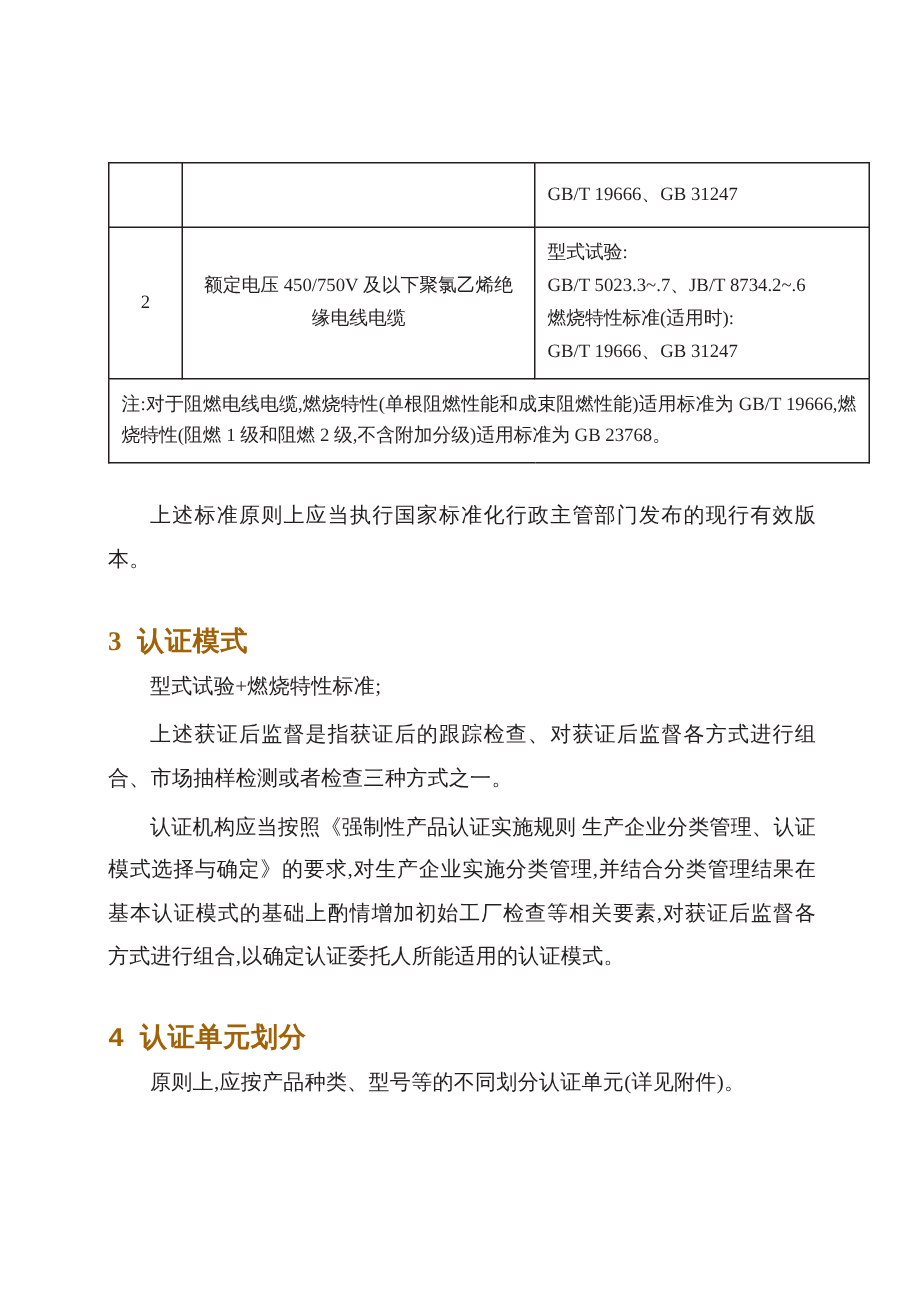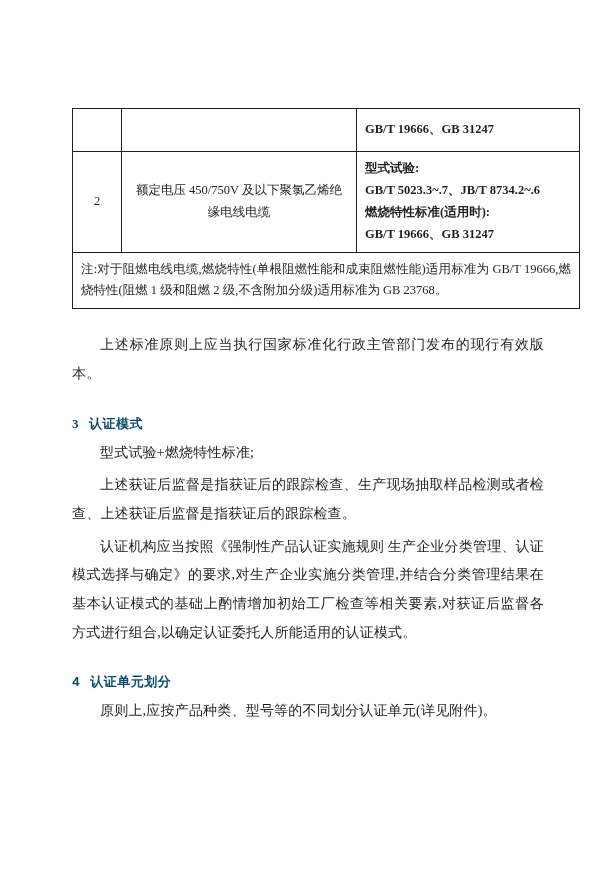--- a/index.html
+++ b/index.html
@@ -44,21 +44,20 @@
   }
   td.c-desc {
     width: 218px;
     text-align: center;
   }
   td.c-std {
     width: 206px;
   }
   .std-line {
     display: block;
-    font-weight: bold;
   }
   td.note {
     font-size: 12.5px;
     line-height: 1.85;
     padding: 8px 10px 10px 10px;
     text-align: justify;
   }
   .cell-top-partial {
     height: 30px;
   }
@@ -71,24 +70,24 @@
     color: #231f20;
     letter-spacing: 0.2px;
   }
   p.indent {
     text-indent: 2em;
   }
   .after-table {
     margin-top: 22px;
   }
   h2.section {
-    font-size: 13px;
+    font-size: 18px;
     font-weight: bold;
     margin: 26px 0 6px 0;
-    color: #0c4a6e;
+    color: #a16207;
     letter-spacing: 0.5px;
   }
   h2.section .num {
     margin-right: 10px;
   }
   .blk {
     margin-top: 4px;
   }
   .gap-lg {
     margin-top: 26px;
@@ -126,21 +125,21 @@
     </tbody>
       </table>
   </div>
 
   <p class="indent after-table">上述标准原则上应当执行国家标准化行政主管部门发布的现行有效版本。</p>
 
   <h2 class="section">
     <span class="num">3</span><span>认证模式</span>
   </h2>
   <p class="indent blk">型式试验+燃烧特性标准;</p>
-  <p class="indent blk">上述获证后监督是指获证后的跟踪检查、生产现场抽取样品检测或者检查、上述获证后监督是指获证后的跟踪检查。</p>
+  <p class="indent blk">上述获证后监督是指获证后的跟踪检查、对获证后监督各方式进行组合、市场抽样检测或者检查三种方式之一。</p>
   <p class="indent blk">认证机构应当按照《强制性产品认证实施规则  生产企业分类管理、认证模式选择与确定》的要求,对生产企业实施分类管理,并结合分类管理结果在基本认证模式的基础上酌情增加初始工厂检查等相关要素,对获证后监督各方式进行组合,以确定认证委托人所能适用的认证模式。</p>
 
   <h2 class="section gap-lg">
     <span class="num">4</span><span>认证单元划分</span>
   </h2>
   <p class="indent blk">原则上,应按产品种类、型号等的不同划分认证单元(详见附件)。</p>
 
 </div>
 
 </body></html>

